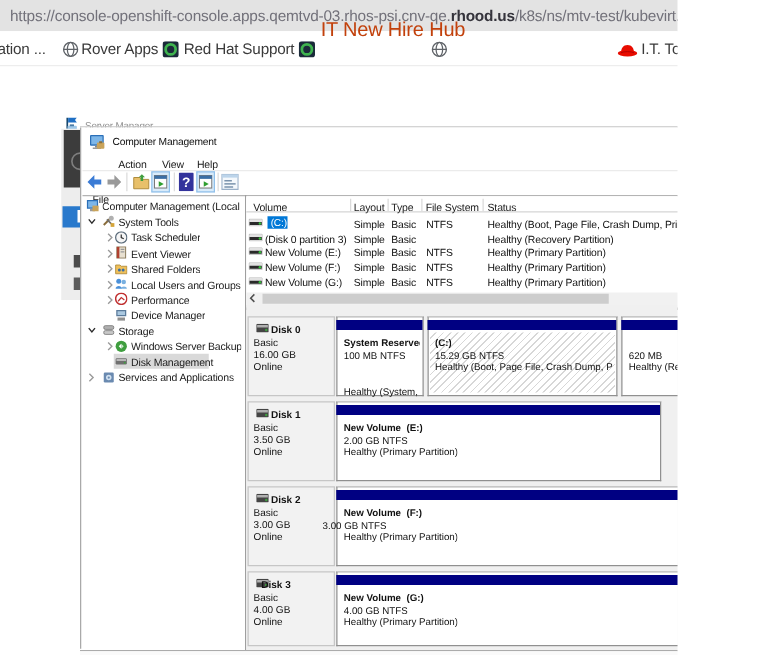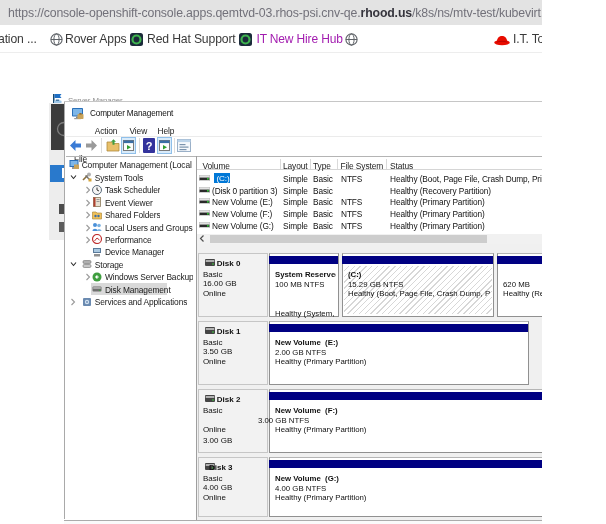--- a/index.html
+++ b/index.html
@@ -20,21 +20,21 @@
 <div class="t" style="left:65px;top:32px;font-size:12.2px;letter-spacing:-0.15px;color:#3a3a3a;">Rover Apps</div>
 <svg class="a" style="left:130px;top:33px;" width="13" height="13" viewBox="0 0 13 13">
       <rect x="0" y="0" width="13" height="13" rx="2.5" fill="#1b2a3a"></rect>
       <circle cx="6.5" cy="6.5" r="4" fill="none" stroke="#3fb34f" stroke-width="2.2"></circle>
     </svg>
 <div class="t" style="left:147px;top:32px;font-size:12.2px;letter-spacing:-0.15px;color:#3a3a3a;">Red Hat Support</div>
 <svg class="a" style="left:239px;top:33px;" width="13" height="13" viewBox="0 0 13 13">
       <rect x="0" y="0" width="13" height="13" rx="2.5" fill="#1b2a3a"></rect>
       <circle cx="6.5" cy="6.5" r="4" fill="none" stroke="#3fb34f" stroke-width="2.2"></circle>
     </svg>
-<div class="t" style="left:256.5px;top:32px;font-size:12px;letter-spacing:-0.15px;color:#a21caf;">IT New Hire Hub</div>
+<div class="t" style="left:256.5px;top:16px;font-size:16px;letter-spacing:-0.15px;color:#c2410c;">IT New Hire Hub</div>
 <svg class="a" style="left:345px;top:33px;" width="13" height="13" viewBox="0 0 13 13">
       <circle cx="6.5" cy="6.5" r="5.6" fill="none" stroke="#5f6368" stroke-width="1.1"></circle>
       <ellipse cx="6.5" cy="6.5" rx="2.6" ry="5.6" fill="none" stroke="#5f6368" stroke-width="1"></ellipse>
       <line x1="0.9" y1="6.5" x2="12.1" y2="6.5" stroke="#5f6368" stroke-width="1"></line>
     </svg>
 <svg class="a" style="left:494px;top:34px;" width="16" height="12" viewBox="0 0 16 12">
       <ellipse cx="8" cy="8.6" rx="7.8" ry="2.6" fill="#e80c00"></ellipse>
       <path d="M2.8 8.6 C2.8 4.4 4.6 2 8 2 C11.4 2 13.2 4.4 13.2 8.6 Z" fill="#e80c00"></path>
       <path d="M2.8 8.2 C5 7 11 7 13.2 8.2" stroke="#a00" stroke-width="0.7" fill="none"></path>
     </svg>
@@ -366,21 +366,21 @@
       <div class="t" style="left:275px;top:347.6px;font-size:7.8px;color:#111;max-width:251.5px;overflow:hidden;">2.00 GB NTFS</div>
       <div class="t" style="left:275px;top:357.1px;font-size:7.8px;color:#111;max-width:251.5px;overflow:hidden;">Healthy (Primary Partition)</div>
       <div class="a" style="left:197.5px;top:388.6px;width:70.5px;height:64px;background:#f2f2f2;border:1px solid #c6c6c6;box-sizing:border-box;"></div>
       <svg class="a" style="left:204.9px;top:394.6px;" width="10" height="7" viewBox="0 0 10 7">
         <rect x="0" y="0" width="10" height="7" rx="1" fill="#444"></rect>
         <rect x="0.7" y="1" width="8.6" height="2" fill="#b0b0b0"></rect>
         <circle cx="8" cy="5" r="1" fill="#3f9e3f"></circle>
       </svg>
       <div class="t" style="left:216.8px;top:395.20000000000005px;font-size:8px;font-weight:bold;color:#111;">Disk 2</div>
       <div class="t" style="left:202.9px;top:406.40000000000003px;font-size:8px;color:#111;">Basic</div>
-      <div class="t" style="left:202.9px;top:415.40000000000003px;font-size:8px;color:#111;margin-top:21px;">3.00 GB</div>
+      <div class="t" style="left:202.9px;top:415.40000000000003px;font-size:8px;color:#111;">3.00 GB</div>
       <div class="t" style="left:202.9px;top:424.8px;font-size:8px;color:#111;">Online</div>
       <div class="a" style="left:268.5px;top:388.6px;width:276.5px;height:64px;border:1px solid #909090;border-top:1px solid #b5b5b5;box-sizing:border-box;background:#fff;"></div>
       <div class="a" style="left:269.4px;top:391.6px;width:274.7px;height:8.5px;background:#000082;"></div>
       <div class="a" style="left:270.5px;top:401.6px;width:272.5px;height:48.5px;background:#fff;overflow:hidden;"></div>
       <div class="t" style="left:275px;top:406.1px;font-size:7.8px;font-weight:bold;color:#111;max-width:267.5px;overflow:hidden;">New Volume&nbsp; (F:)</div>
       <div class="t" style="left:258px;top:415.6px;font-size:7.8px;color:#111;max-width:267.5px;overflow:hidden;">3.00 GB NTFS</div>
       <div class="t" style="left:275px;top:425.1px;font-size:7.8px;color:#111;max-width:267.5px;overflow:hidden;">Healthy (Primary Partition)</div>
       <div class="a" style="left:197.5px;top:456.6px;width:70.5px;height:60.9px;background:#f2f2f2;border:1px solid #c6c6c6;box-sizing:border-box;"></div>
       <svg class="a" style="left:204.9px;top:462.6px;" width="10" height="7" viewBox="0 0 10 7">
         <rect x="0" y="0" width="10" height="7" rx="1" fill="#444"></rect>

